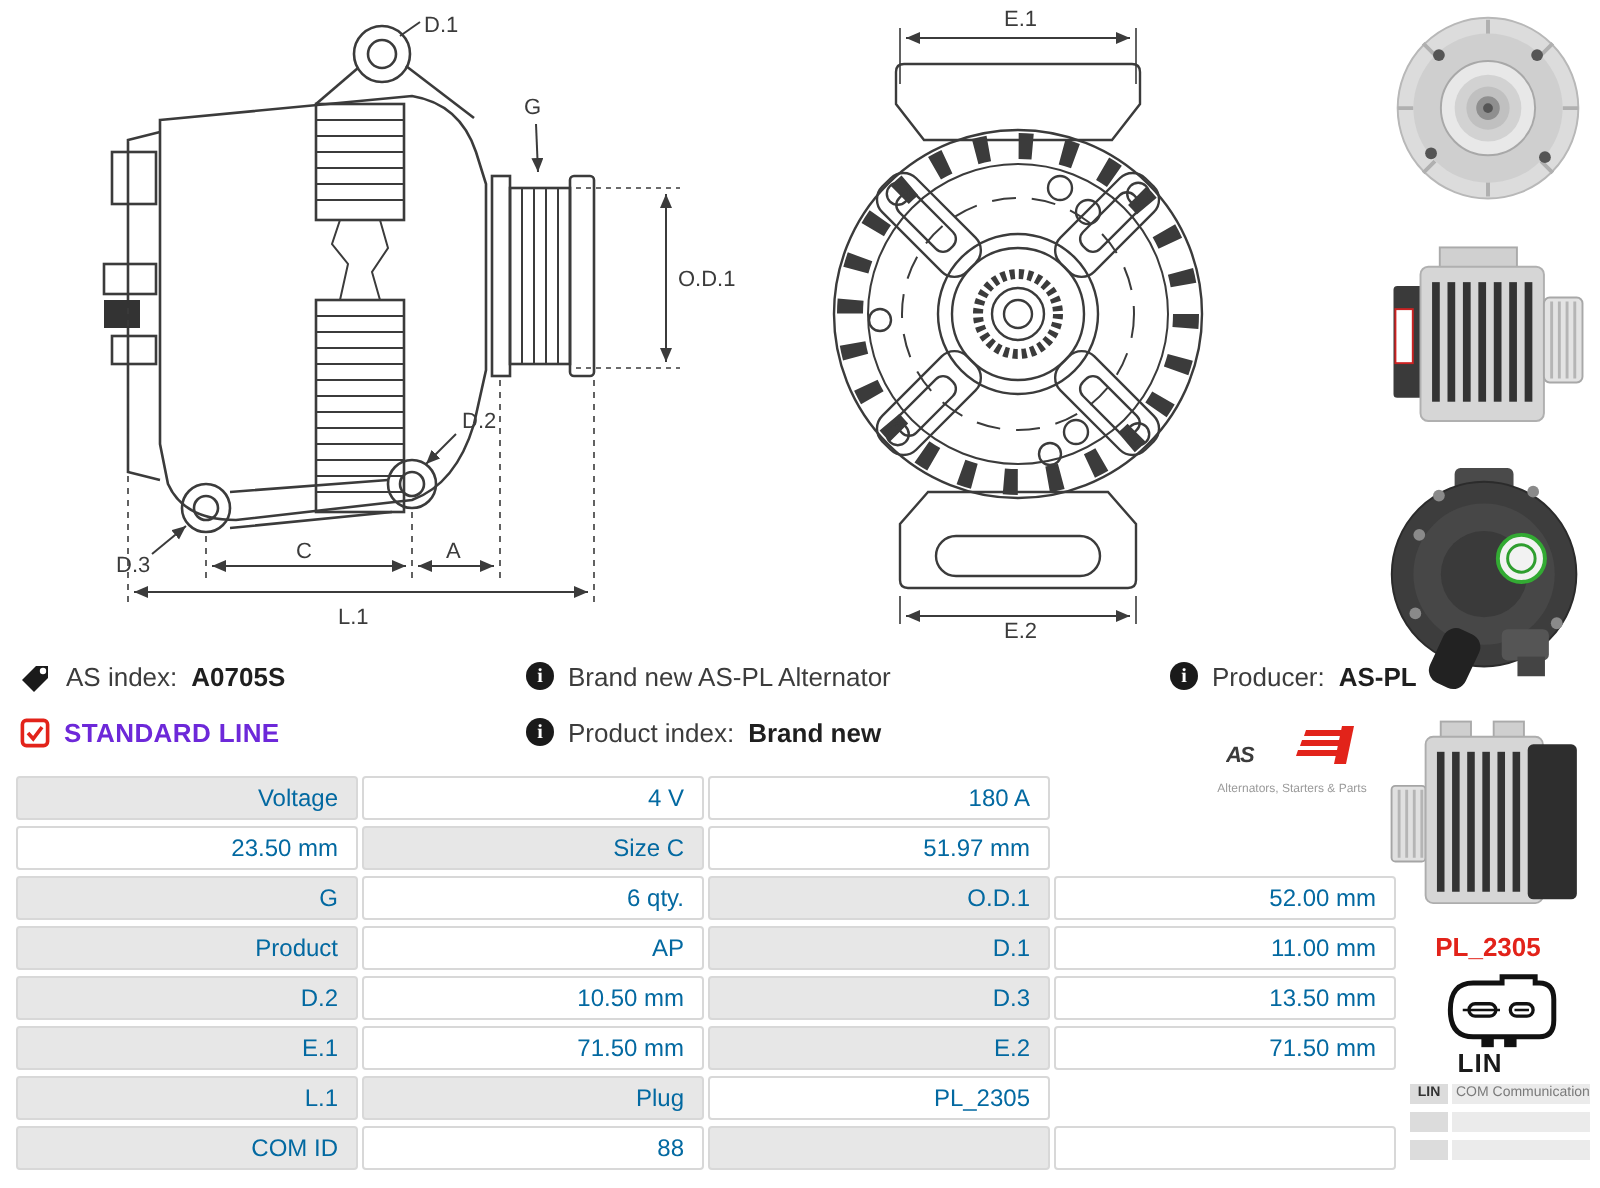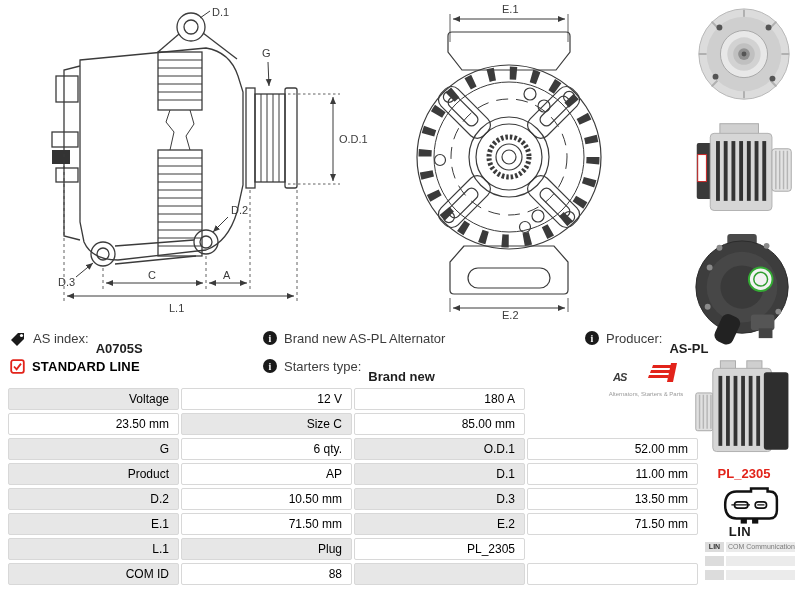--- a/index.html
+++ b/index.html
@@ -25,33 +25,33 @@
   .pin-table { position:absolute; left:705px; top:542px; width:90px; }
   .pin-row { display:flex; gap:2px; margin-bottom:4px; }
   .pin-cell-name { width:19px; height:10px; background:#dcdcdc; font-size:7px; font-weight:bold;
                    color:#333; text-align:center; line-height:10px; }
   .pin-cell-desc { flex:1; height:10px; background:#ebebeb; font-size:7px; color:#7a7a7a;
                    line-height:10px; padding-left:2px; white-space:nowrap; overflow:hidden; }
 
   
   .info-item { position:absolute; display:flex; align-items:flex-start; gap:7px;
                font-size:13px; color:#3c3c3c; height:16px; white-space:nowrap; }
-  .info-item b { color:#1f1f1f;margin-top:10px; }
+  .info-item b { color:#1f1f1f; }
   .info-icon { width:14px; height:14px; border-radius:50%; background:#1a1a1a; color:#fff;
                font-size:10px; font-weight:bold; font-family:"Liberation Serif", serif;
                display:inline-flex; align-items:center; justify-content:center; flex:0 0 14px; }
-  .standard-line { color:#000000; font-weight:bold; letter-spacing:0.2px; }
+  .standard-line { color:#6d28d9; font-weight:bold; letter-spacing:0.2px; }
   .as-logo { position:absolute; left:600px; top:362px; width:92px; text-align:center; }
   .as-logo-sub { font-size:6px; color:#9a9a9a; margin-top:1px; white-space:nowrap; }
 
   
   .spec-table { position:absolute; left:8px; top:388px; width:690px; }
   .spec-row { display:grid; grid-template-columns:1fr 1fr 1fr 1fr; gap:2px; margin-bottom:3px; }
   .spec-cell { height:22px; line-height:20px; border:1px solid #d8d8d8; border-radius:2px;
-               font-size:12px; text-align:right; padding-right:9px; color:#000000; overflow:hidden; }
+               font-size:12px; text-align:right; padding-right:9px; color:#0369a1; overflow:hidden; }
   .spec-label { background:#e7e7e7; }
   .spec-value { background:#ffffff; }
 </style>
 </head>
 <body>
 
 <div id="page">
 
   <svg class="drawing-side" viewBox="0 0 378 318">
     <defs>
@@ -304,47 +304,47 @@
   <div class="info-item" style="left:10px; top:359px;">
     <svg width="15" height="15" viewBox="0 0 15 15">
       <rect x="1.2" y="1.2" width="12.6" height="12.6" rx="2" fill="none" stroke="#e2231a" stroke-width="1.8"></rect>
       <path d="M4,7.5 L6.6,10.4 L11,4.6" fill="none" stroke="#e2231a" stroke-width="1.8"></path>
     </svg>
     <span class="standard-line">STANDARD LINE</span>
   </div>
 
   <div class="info-item" style="left:263px; top:359px;">
     <span class="info-icon">i</span>
-    <span>Starters type:</span>
+    <span>Product index:</span>
     <b>Brand new</b>
   </div>
 
   <div class="as-logo">
     <svg width="66" height="24" viewBox="0 0 66 24">
       <text x="0" y="19" font-size="22" font-weight="bold" font-style="italic" fill="#e2231a" letter-spacing="-1">AS</text>
       <g fill="#e2231a">
         <polygon points="40,3 60,3 59,6 39,6"></polygon>
         <polygon points="38,8 58,8 57,11 37,11"></polygon>
         <polygon points="36,13 56,13 55,16 35,16"></polygon>
         <polygon points="58,1 64,1 60,20 54,20"></polygon>
       </g>
     </svg>
     <div class="as-logo-sub">Alternators, Starters &amp; Parts</div>
   </div>
 
   <div class="spec-table">
     <div class="spec-row">
       <div class="spec-cell spec-label">Voltage</div>
-      <div class="spec-cell spec-value">12 V</div>
+      <div class="spec-cell spec-value">4 V</div>
       <div class="spec-cell spec-value">180 A</div>
     </div>
     <div class="spec-row">
       <div class="spec-cell spec-value">23.50 mm</div>
       <div class="spec-cell spec-label">Size C</div>
-      <div class="spec-cell spec-value">85.00 mm</div>
+      <div class="spec-cell spec-value">51.97 mm</div>
     </div>
     <div class="spec-row">
       <div class="spec-cell spec-label">G</div>
       <div class="spec-cell spec-value">6 qty.</div>
       <div class="spec-cell spec-label">O.D.1</div>
       <div class="spec-cell spec-value">52.00 mm</div>
     </div>
     <div class="spec-row">
       <div class="spec-cell spec-label">Product</div>
       <div class="spec-cell spec-value">AP</div>

